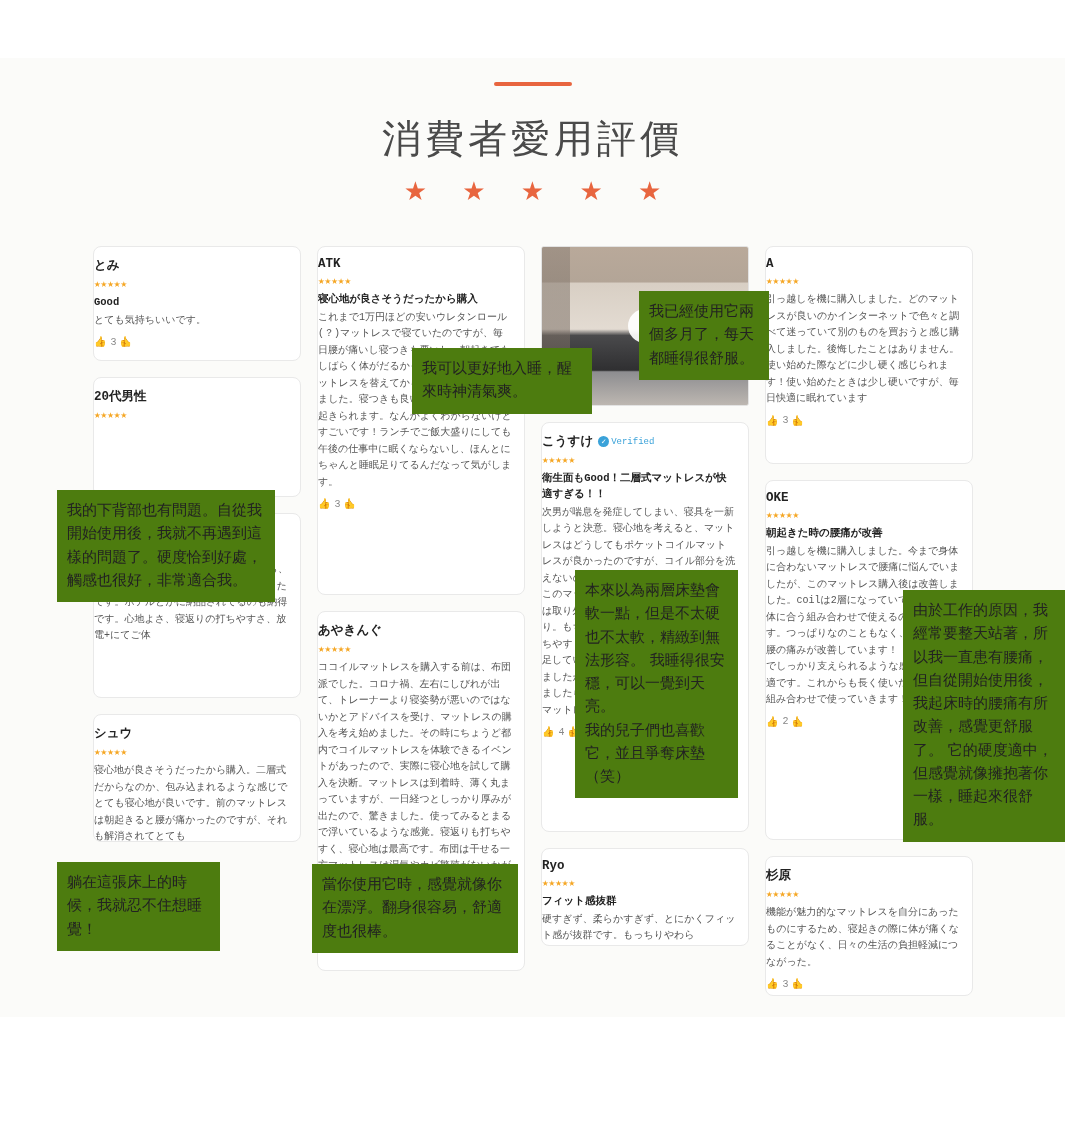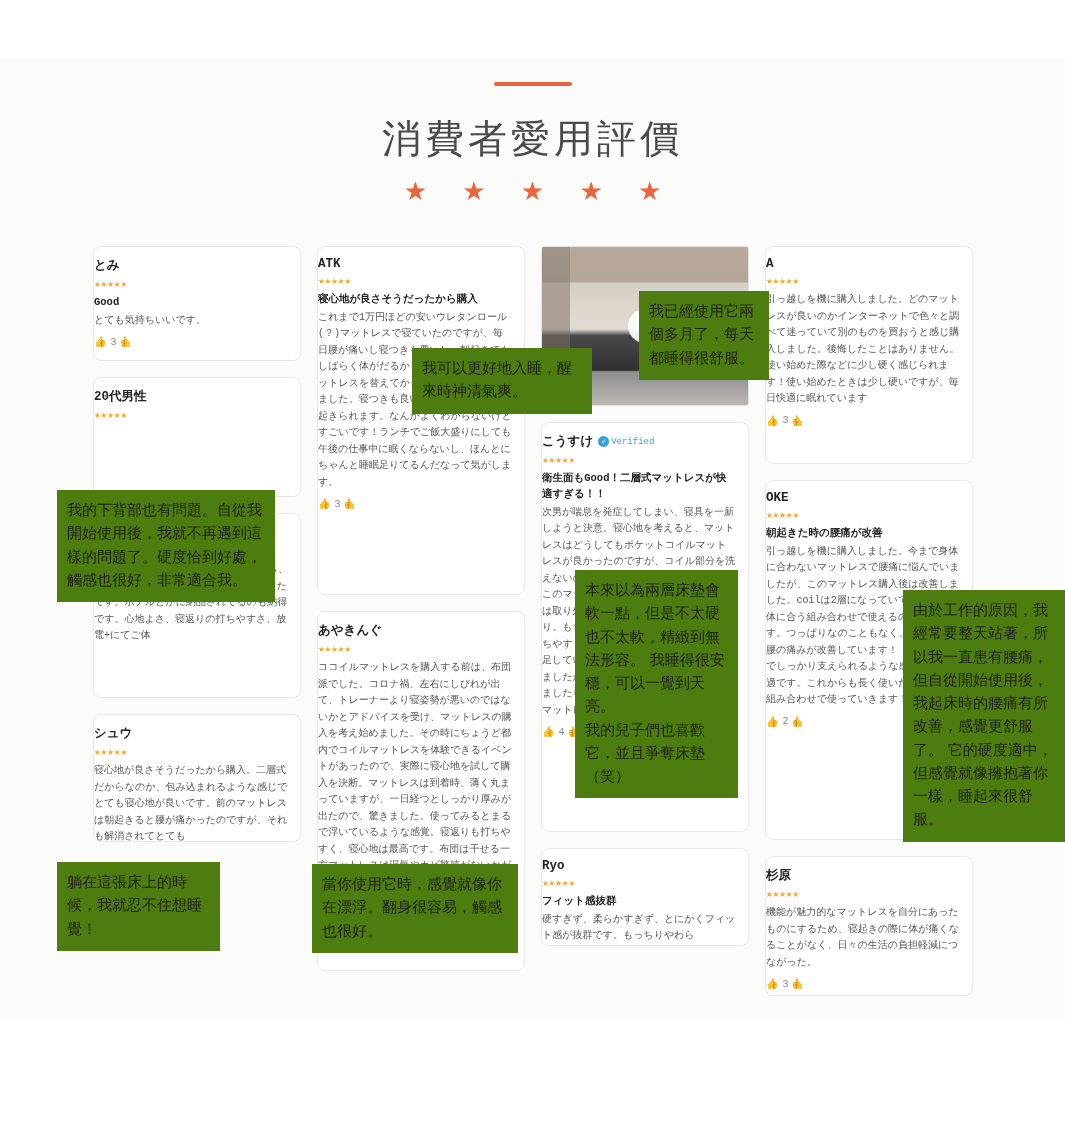--- a/index.html
+++ b/index.html
@@ -346,14 +346,14 @@
 
   </div>
 
   <div class="tnote" id="t2">我可以更好地入睡，醒來時神清氣爽。</div>
   <div class="tnote" id="t3">我已經使用它兩個多月了，每天都睡得很舒服。</div>
   <div class="tnote" id="t4">我的下背部也有問題。自從我開始使用後，我就不再遇到這樣的問題了。硬度恰到好處，觸感也很好，非常適合我。</div>
   <div class="tnote" id="t5" style="left:57px; top:862px; width:163px;">躺在這張床上的時候，我就忍不住想睡覺！</div>
   <div class="tnote" id="t6" style="left:575px; top:570px; width:163px; white-space:pre-line;">本來以為兩層床墊會軟一點，但是不太硬也不太軟，精緻到無法形容。 我睡得很安穩，可以一覺到天亮。
 我的兒子們也喜歡它，並且爭奪床墊（笑）</div>
   <div class="tnote" id="t7" style="left:873px; top:590px; width:162px;margin-left:30px;">由於工作的原因，我經常要整天站著，所以我一直患有腰痛，但自從開始使用後，我起床時的腰痛有所改善，感覺更舒服了。 它的硬度適中，但感覺就像擁抱著你一樣，睡起來很舒服。</div>
-  <div class="tnote" id="t8" style="left:312px; top:864px; width:206px;">當你使用它時，感覺就像你在漂浮。翻身很容易，觸感也很好。</div>
+  <div class="tnote" id="t8" style="left:312px; top:864px; width:206px;">當你使用它時，感覺就像你在漂浮。翻身很容易，舒適度也很棒。</div>
 </div>
 
 </body></html>

